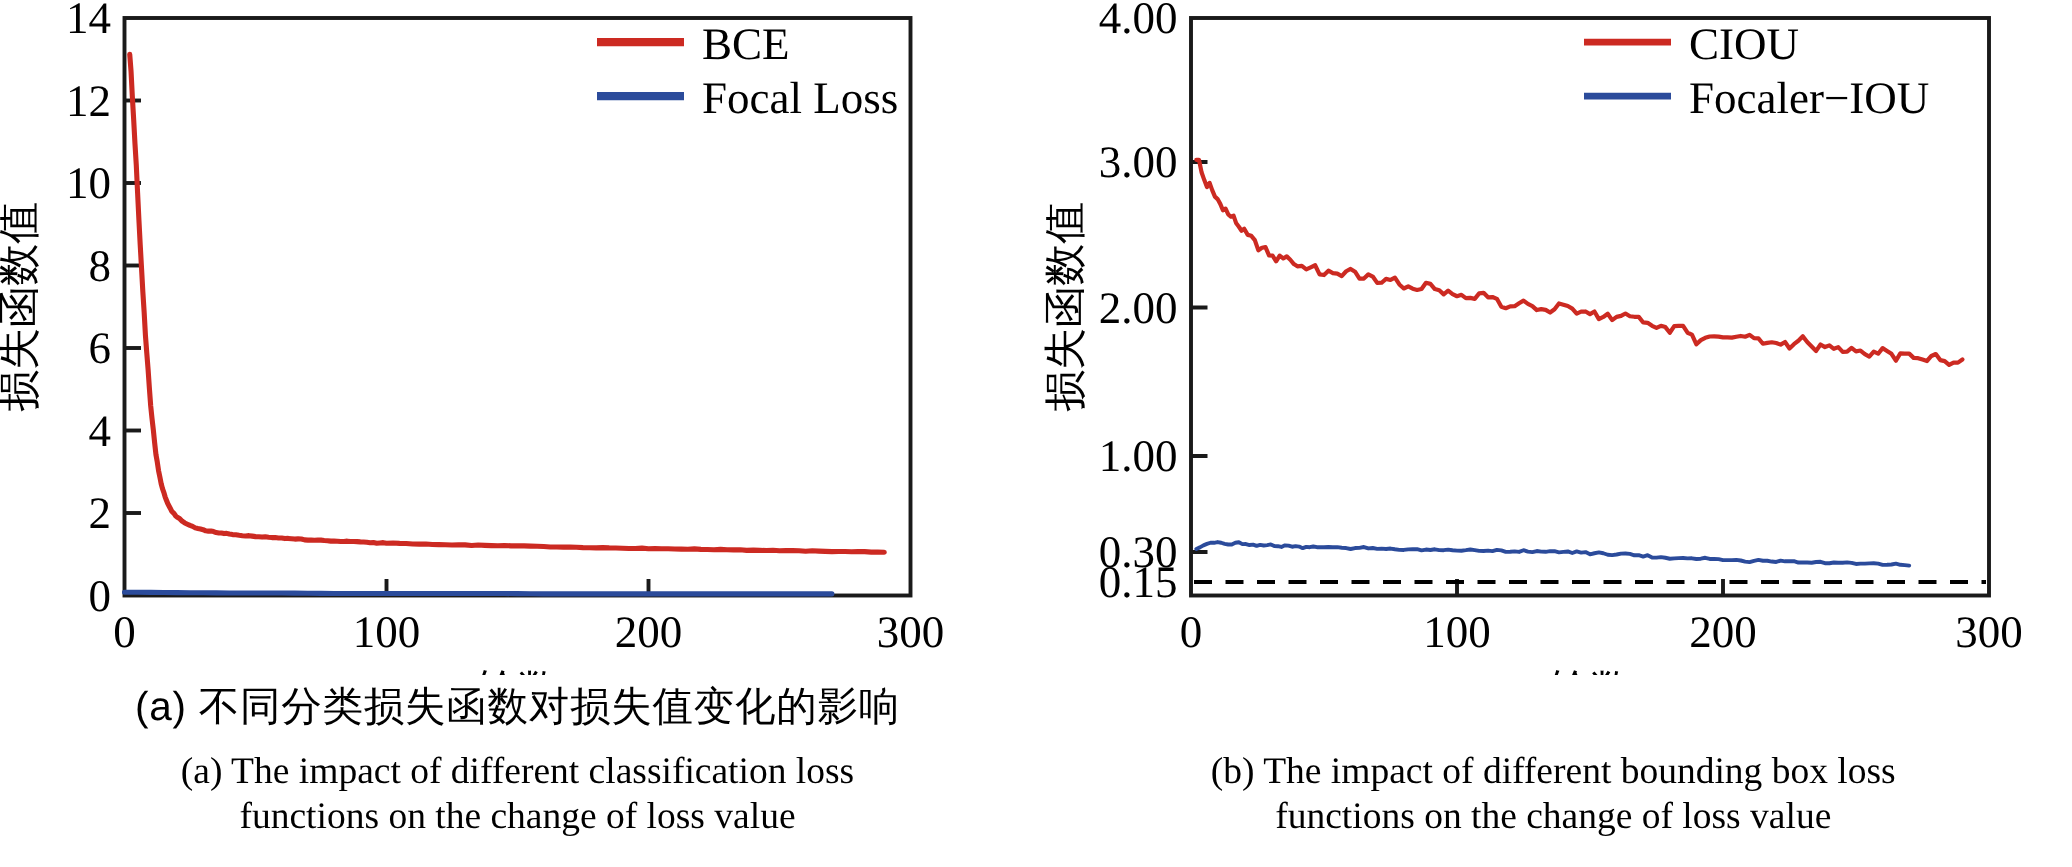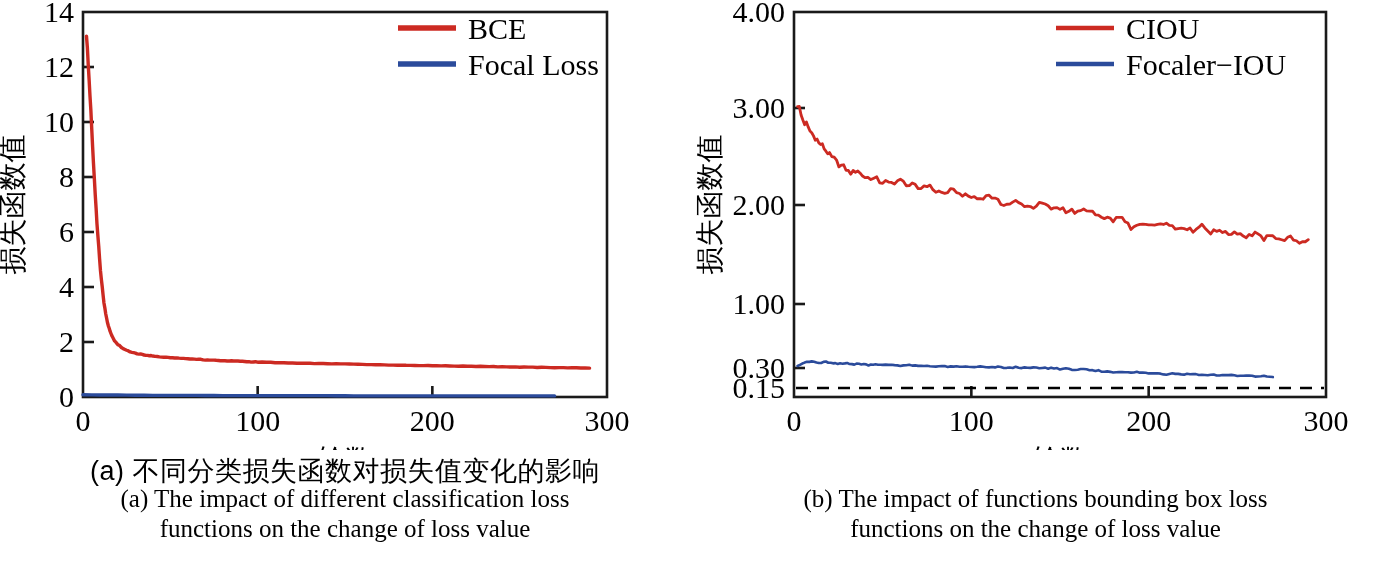--- a/index.html
+++ b/index.html
@@ -6,21 +6,21 @@
   body{width:1381px;height:578px;overflow:hidden;font-family:"Liberation Serif","DejaVu Serif",serif;color:#000;}
   .figure{position:relative;width:1381px;height:578px;display:flex;}
   .panel{position:relative;width:690.5px;height:578px;}
   .plot-wrap{position:relative;width:690px;height:450px;}
   svg{display:block;}
   .tick-label{font-family:"Liberation Serif","DejaVu Serif",serif;fill:#000;}
   .legend-label{font-family:"Liberation Serif","DejaVu Serif",serif;fill:#000;}
   .series{fill:none;stroke-linejoin:round;stroke-linecap:round;}
   .caption{position:absolute;left:0;width:690px;text-align:center;line-height:1.18;}
   .cap-cn{top:456px;font-size:27px;font-family:"Liberation Sans","DejaVu Sans",sans-serif;letter-spacing:0.5px;}
-  .cap-en{top:484px;font-size:25px;font-family:"Liberation Serif","DejaVu Serif",serif;}
+  .cap-en{top:500px;font-size:25px;font-family:"Liberation Serif","DejaVu Serif",serif;}
   .cap-en div{white-space:nowrap;}
 </style>
 </head>
 <body>
 
 <div class="figure">
 
   <div class="panel">
     <div class="plot-wrap">
       <svg id="svg-a" width="690" height="450" viewBox="0 0 690 450">
@@ -87,18 +87,18 @@
           <line x1="105" y1="388" x2="633" y2="388" stroke="#000000" stroke-width="2.6" stroke-dasharray="12 9"></line>
           <path d="M106.55 106.53 L108.32 106.50 L110.09 115.05 L111.87 120.08 L113.64 124.71 L115.41 121.89 L117.19 126.91 L118.96 131.07 L120.73 132.73 L122.51 135.91 L124.28 140.19 L126.05 139.06 L127.83 142.92 L129.60 144.49 L131.37 143.77 L133.15 148.89 L134.92 151.18 L136.69 153.80 L138.47 152.53 L140.83 156.59 L143.20 157.21 L145.56 160.06 L147.92 166.92 L150.29 165.19 L152.65 164.77 L155.02 170.27 L157.38 170.47 L159.75 174.19 L162.11 170.41 L164.48 172.32 L166.84 170.92 L169.20 173.15 L171.57 176.03 L173.93 177.56 L176.89 177.27 L179.84 179.54 L182.80 178.20 L185.76 176.82 L188.71 182.89 L191.67 183.35 L194.62 180.49 L197.58 182.03 L200.53 182.43 L203.49 184.05 L206.44 180.83 L209.40 179.28 L212.36 181.13 L215.31 185.75 L218.27 185.69 L221.22 182.93 L224.18 184.36 L227.13 188.58 L230.09 188.48 L233.04 185.90 L236.00 186.64 L238.96 185.11 L241.91 189.64 L244.87 192.32 L247.82 190.92 L250.78 192.46 L253.73 193.29 L256.69 192.66 L259.64 188.55 L262.60 189.22 L265.56 192.69 L268.51 193.49 L271.47 196.23 L274.42 193.81 L277.38 196.11 L280.33 197.50 L283.29 196.54 L286.24 198.76 L289.20 198.60 L292.16 199.23 L295.11 195.57 L298.07 195.23 L301.02 198.19 L303.98 198.04 L306.93 199.22 L309.89 204.53 L312.84 205.51 L315.80 204.24 L318.76 204.15 L321.71 202.16 L324.67 200.41 L327.62 202.62 L330.58 204.06 L333.53 206.71 L336.49 206.12 L339.44 206.56 L342.40 208.33 L345.36 206.20 L348.31 202.32 L351.27 203.11 L354.22 204.02 L357.18 205.72 L360.13 209.10 L363.09 207.80 L366.04 207.65 L369.00 209.38 L371.96 207.68 L374.91 212.74 L377.87 211.32 L380.82 209.16 L383.78 213.42 L386.73 211.22 L389.69 210.61 L392.64 209.00 L395.60 210.84 L398.56 211.19 L401.51 211.23 L404.47 214.97 L407.42 215.20 L410.38 217.23 L413.33 218.61 L416.29 217.21 L419.24 218.06 L422.20 221.82 L425.16 217.42 L428.11 217.31 L431.07 217.28 L434.02 221.82 L436.98 223.06 L439.93 229.53 L442.89 226.74 L445.84 225.22 L448.80 224.32 L451.76 224.21 L454.71 224.42 L457.67 224.89 L460.62 224.90 L463.58 225.11 L466.53 224.47 L469.49 223.97 L472.44 224.48 L475.40 223.22 L478.36 225.43 L481.31 225.53 L484.27 229.14 L487.22 228.55 L490.18 228.18 L493.13 228.68 L496.09 229.74 L499.04 228.02 L502.00 232.31 L504.96 229.43 L507.91 227.19 L510.87 224.23 L513.82 227.96 L516.78 230.98 L519.73 233.95 L522.69 229.69 L525.64 231.38 L528.60 230.24 L531.56 232.53 L534.51 231.42 L537.47 234.57 L540.42 234.38 L543.38 231.88 L546.33 234.21 L549.29 233.68 L552.24 236.08 L555.20 237.70 L558.16 234.41 L561.11 235.80 L564.07 232.07 L567.02 233.94 L569.98 235.91 L572.93 240.48 L575.89 235.58 L578.84 235.69 L581.80 235.74 L584.76 238.58 L587.71 238.79 L590.67 239.72 L593.62 240.67 L596.58 237.32 L599.53 236.02 L602.49 240.06 L605.44 240.74 L608.40 243.30 L611.36 241.69 L614.31 241.76 L617.27 239.65" fill="none" stroke="#cc2a22" stroke-width="2.8" stroke-linejoin="round" stroke-linecap="round" class="series"></path>
           <path d="M106.55 365.98 L108.91 364.91 L111.28 363.56 L113.64 362.60 L116.00 361.82 L118.37 361.86 L120.73 361.36 L123.10 361.83 L125.46 362.58 L127.83 363.02 L130.19 362.96 L132.56 361.86 L134.92 361.51 L137.28 362.76 L139.65 362.71 L142.01 363.34 L144.38 363.12 L146.74 363.94 L149.11 363.28 L151.47 363.67 L153.84 363.39 L156.20 362.93 L158.56 364.06 L160.93 364.12 L163.29 364.64 L165.66 363.56 L168.02 363.78 L170.39 364.47 L172.75 364.06 L175.12 364.38 L177.48 365.44 L179.84 364.56 L182.21 364.80 L184.57 364.34 L186.94 364.79 L189.30 364.77 L191.67 364.85 L194.62 364.64 L197.58 364.83 L200.53 364.78 L203.49 365.15 L206.44 365.37 L209.40 366.00 L212.36 365.38 L215.31 365.23 L218.27 364.68 L221.22 365.62 L224.18 365.35 L227.13 365.89 L230.09 365.78 L233.04 365.96 L236.00 365.71 L238.96 366.18 L241.91 366.56 L244.87 366.62 L247.82 366.24 L250.78 366.14 L253.73 366.11 L256.69 366.91 L259.64 366.37 L262.60 366.65 L265.56 366.20 L268.51 366.72 L271.47 366.79 L274.42 366.42 L277.38 366.82 L280.33 367.06 L283.29 367.14 L286.24 366.78 L289.20 366.35 L292.16 366.75 L295.11 367.28 L298.07 367.36 L301.02 367.05 L303.98 367.38 L306.93 366.58 L309.89 366.96 L312.84 367.94 L315.80 367.83 L318.76 367.56 L321.71 367.96 L324.67 366.82 L327.62 367.75 L330.58 368.09 L333.53 367.37 L336.49 367.77 L339.44 367.87 L342.40 367.40 L345.36 367.49 L348.31 368.24 L351.27 367.95 L354.22 367.64 L357.18 368.68 L360.13 367.64 L363.09 368.43 L366.04 368.07 L369.00 369.54 L371.96 368.83 L374.91 368.25 L377.87 368.83 L380.82 369.85 L383.78 370.05 L386.73 369.68 L389.69 369.07 L392.64 368.99 L395.60 369.25 L398.56 370.20 L401.51 370.14 L404.47 371.01 L407.42 370.15 L410.38 371.64 L413.33 371.78 L416.29 371.41 L419.24 371.85 L422.20 372.50 L425.16 372.28 L428.11 372.11 L431.07 372.04 L434.02 372.27 L436.98 372.21 L439.93 372.64 L442.89 372.46 L445.84 371.84 L448.80 372.66 L451.76 372.60 L454.71 372.75 L457.67 373.40 L460.62 373.42 L463.58 373.42 L466.53 373.25 L469.49 373.66 L472.44 374.40 L475.40 374.71 L478.36 373.92 L481.31 373.30 L484.27 373.86 L487.22 373.86 L490.18 374.37 L493.13 374.64 L496.09 373.74 L499.04 374.21 L502.00 374.13 L504.96 374.13 L507.91 375.03 L510.87 374.91 L513.82 374.97 L516.78 375.18 L519.73 374.68 L522.69 374.54 L525.64 375.46 L528.60 375.48 L531.56 374.97 L534.51 375.16 L537.47 375.12 L540.42 374.91 L543.38 375.23 L546.33 375.96 L549.29 375.78 L552.24 375.73 L555.20 375.58 L558.16 375.50 L561.11 375.74 L564.07 376.59 L567.02 376.52 L569.98 376.32 L572.93 375.72 L575.89 376.51 L578.84 376.78 L581.80 377.07" fill="none" stroke="#2b4b9b" stroke-width="2.6" stroke-linejoin="round" stroke-linecap="round" class="series"></path>
           <line x1="365" y1="28" x2="423" y2="28" stroke="#cc2a22" stroke-width="4.5"></line>
           <text x="435" y="39" font-size="30" font-family="&quot;Liberation Serif&quot;,&quot;DejaVu Serif&quot;,serif" fill="#000" class="legend-label">CIOU</text>
           <line x1="365" y1="64" x2="423" y2="64" stroke="#2b4b9b" stroke-width="4.5"></line>
           <text x="435" y="75" font-size="30" font-family="&quot;Liberation Serif&quot;,&quot;DejaVu Serif&quot;,serif" fill="#000" class="legend-label">Focaler−IOU</text>
         </svg>
     </div>
     <div class="caption cap-en">
-      <div>(b) The impact of functions bounding box loss</div>
+      <div>(b) The impact of different bounding box loss</div>
       <div>functions on the change of loss value</div>
     </div>
   </div>
 
 </div>
 
 </body></html>

